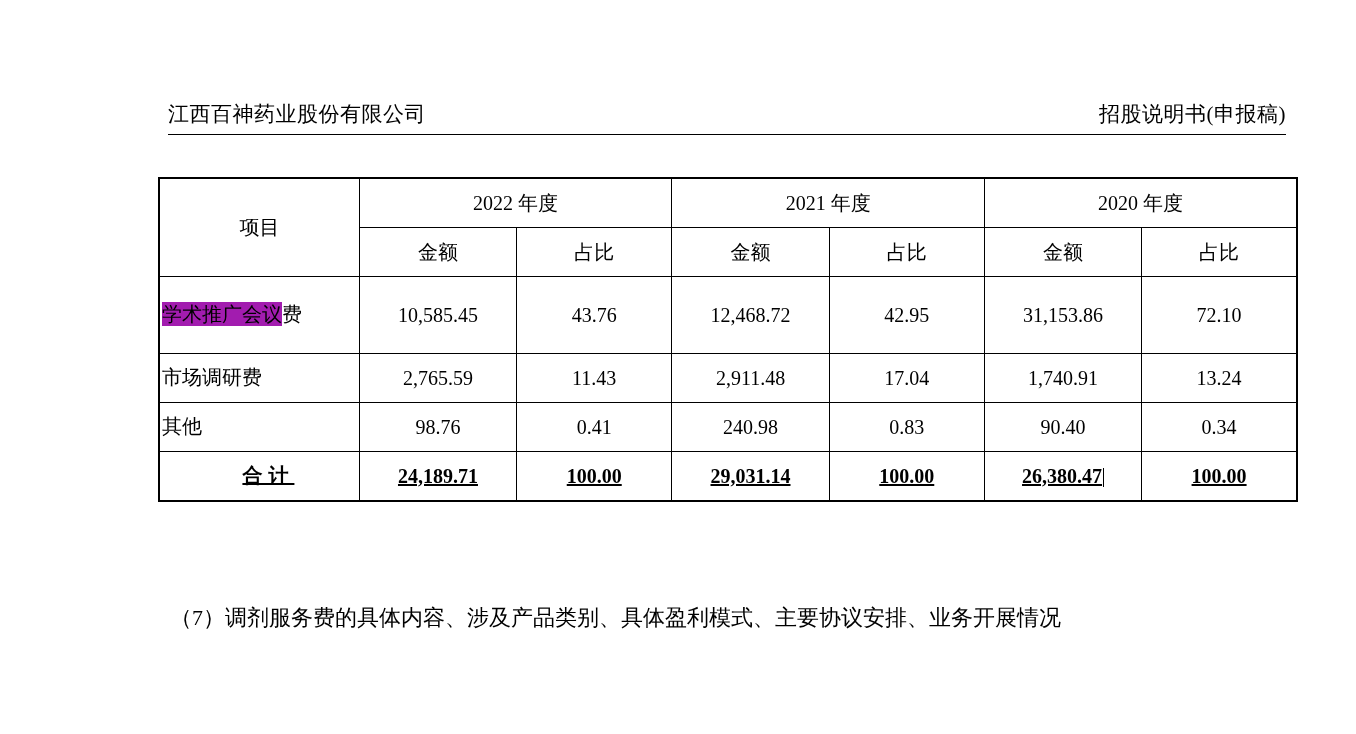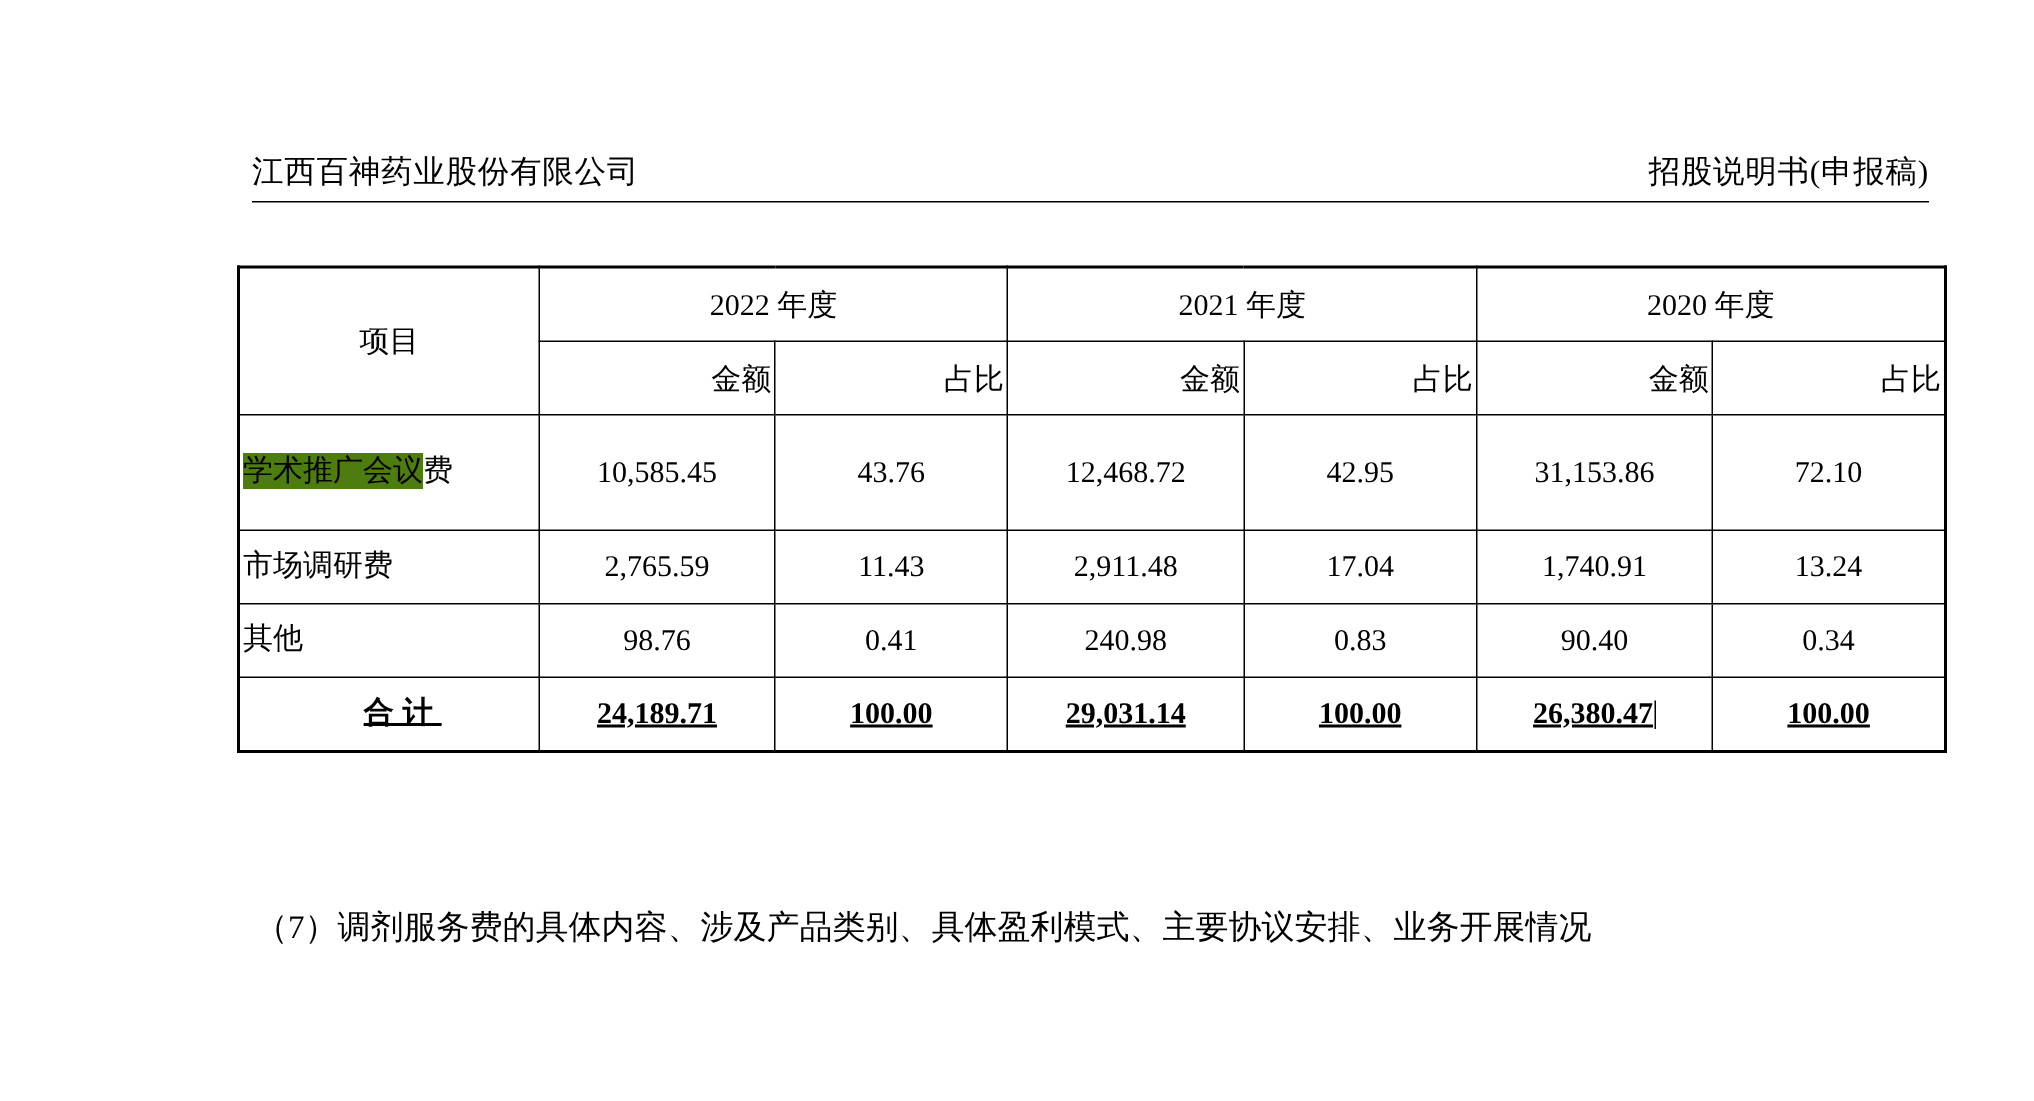--- a/index.html
+++ b/index.html
@@ -72,21 +72,21 @@
   th.year {
     text-align: center;
     font-weight: bold;
     font-size: 21px;
   }
   th.item-head {
     text-align: center;
     font-size: 22px;
   }
   th.sub {
-    text-align: right;
+    text-align: center;
     font-size: 21px;
   }
   td.label {
     text-align: left;
     line-height: 1.18;
     padding-top: 2px;
     padding-bottom: 2px;
   }
   td.num {
     text-align: center;
@@ -96,21 +96,21 @@
     font-weight: bold;
     text-decoration: underline;
   }
   tr.total td.label {
     text-align: center;
     letter-spacing: 6px;
     padding-left: 20px;
   }
   tr.tall td { height: 76px; }
   .hl {
-    background: #4d7c0f;
+    background: #a21caf;
     padding: 1px 0;
   }
   .caret {
     display: inline-block;
     width: 0;
     border-left: 1px solid #000;
     height: 19px;
     vertical-align: -4px;
     margin-left: 1px;
   }

